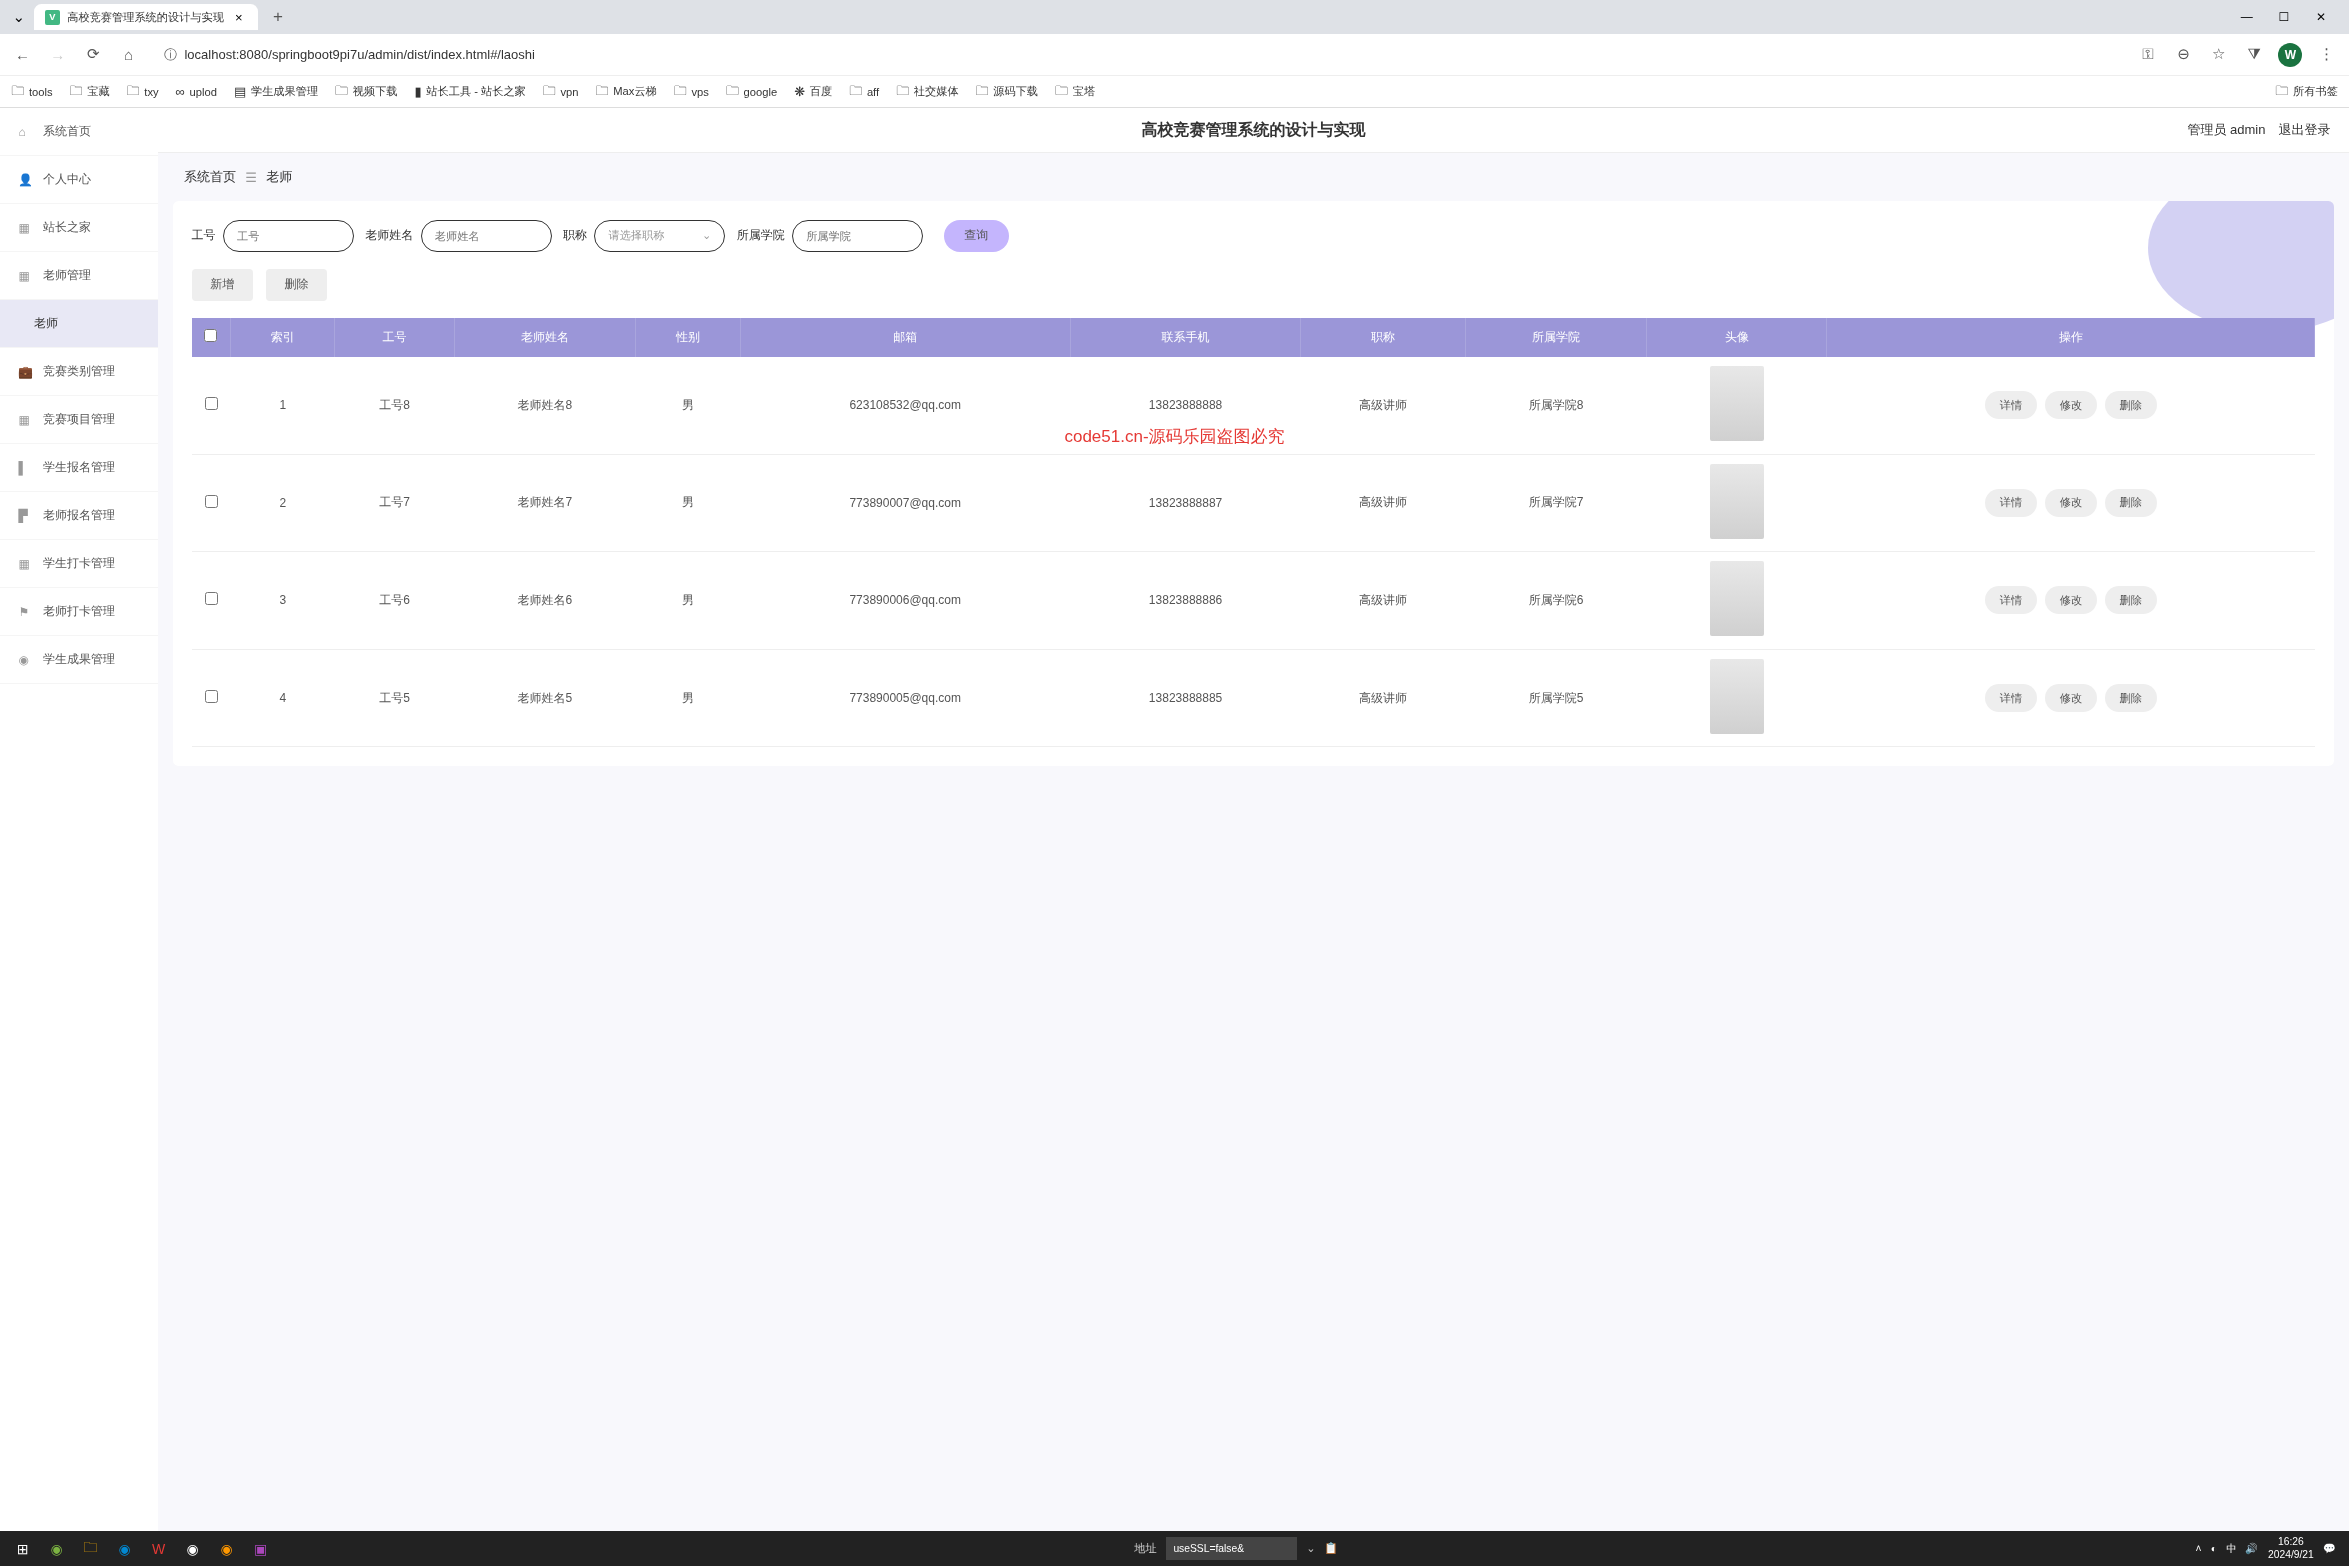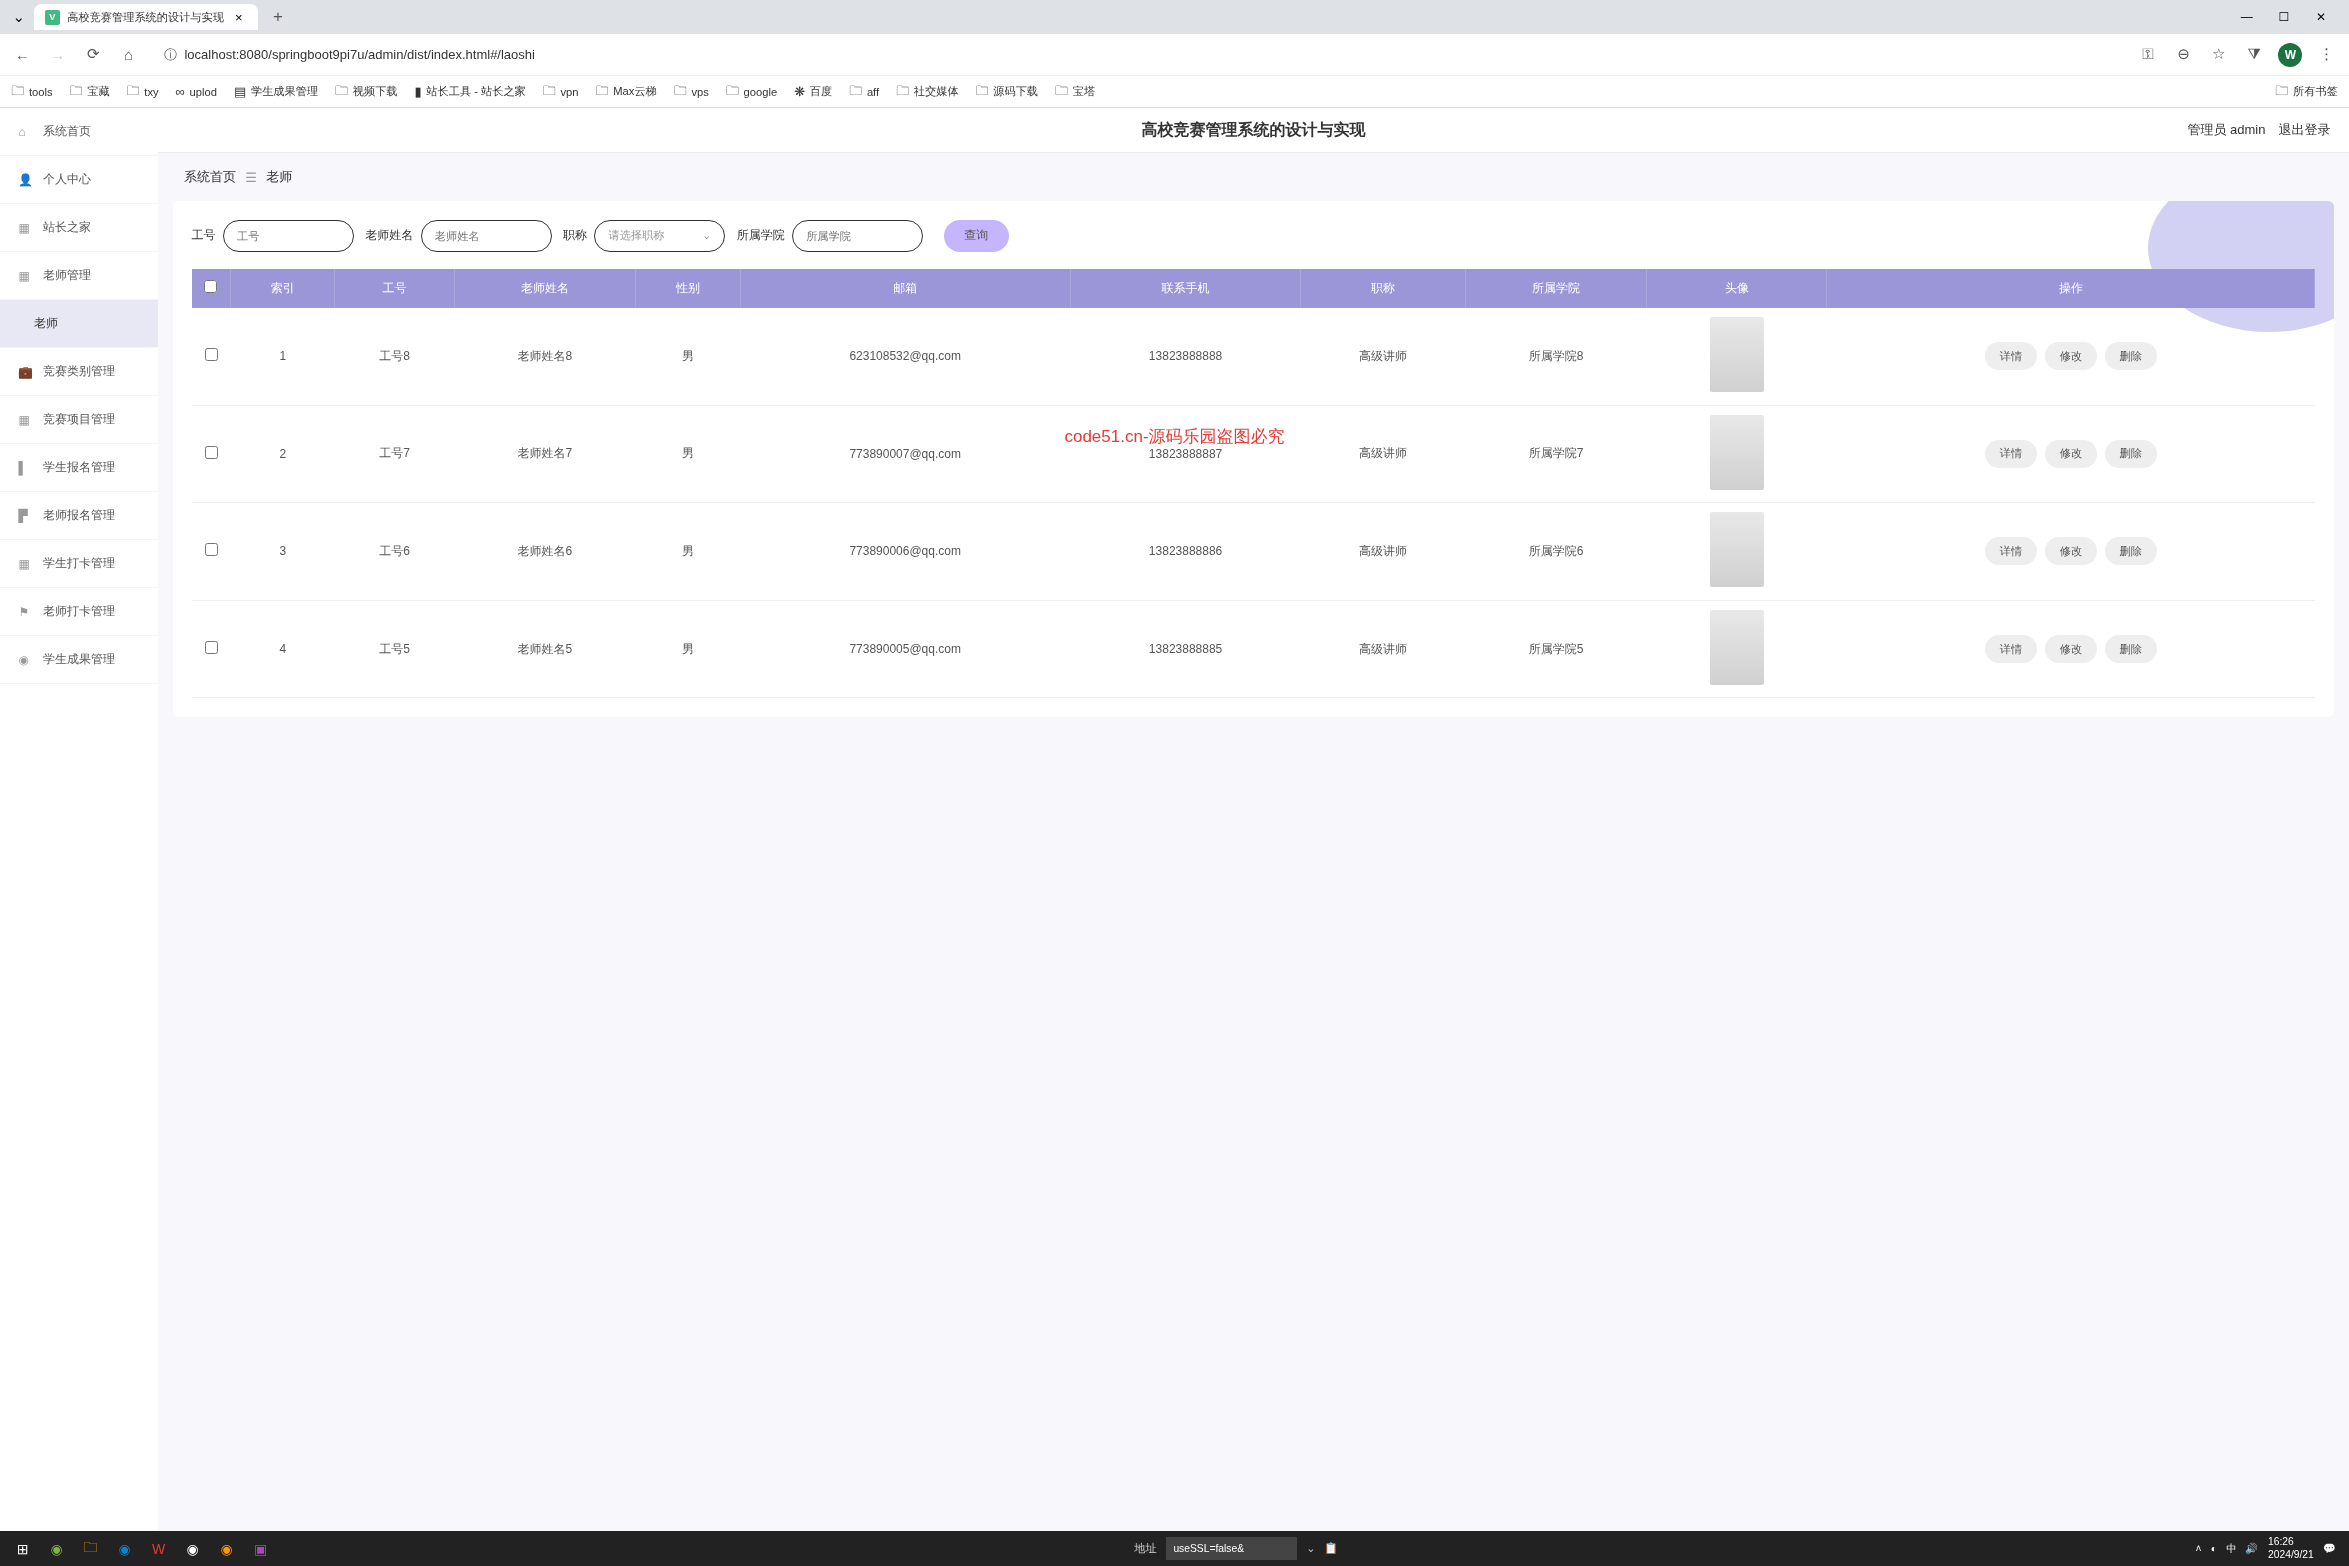--- a/index.html
+++ b/index.html
@@ -60,21 +60,21 @@
 td{padding:9.3px 7.5px;font-size:12px;color:#555;text-align:center;border-bottom:0.9px solid #eee;vertical-align:middle}
 .chk{width:13px;height:13px}
 .avatar-img{width:54px;height:75px;background:linear-gradient(180deg,#e8e8e8,#d0d0d0);border-radius:1.9px;display:inline-block}
 .row-actions{display:flex;gap:7.5px;justify-content:center}
 .row-btn{height:28px;padding:0 15px;border:none;border-radius:14px;background:#eee;color:#555;font-size:11.2px;cursor:pointer}
 .taskbar{position:fixed;bottom:0;left:0;right:0;height:35px;background:#222;display:flex;align-items:center;padding:0 5.6px;z-index:100}
 .tb-icon{width:34px;height:34px;display:flex;align-items:center;justify-content:center;cursor:pointer;color:#fff;font-size:14px}
 .tb-center{flex:1;display:flex;align-items:center;justify-content:center;gap:9.3px;font-size:11.2px;color:#ccc}
 .tb-input{height:22.4px;width:131px;background:#444;border:none;color:#fff;padding:0 7.5px;font-size:10.3px}
 .tb-right{display:flex;align-items:center;gap:9.3px;color:#fff;font-size:10.3px;padding-right:7.5px}
-.tb-time{text-align:left;line-height:1.2}
+.tb-time{text-align:center;line-height:1.2}
 </style>
 </head>
 <body>
 
 <div class="browser-chrome">
   <div class="tab-bar">
     <div class="tab-dropdown">⌄</div>
     <div class="tab">
       <div class="tab-favicon">V</div>
       <div class="tab-title">高校竞赛管理系统的设计与实现</div>
@@ -346,20 +346,24 @@
                 <span>⌄</span>
               </div>
           </div>
           <div class="filter-group">
             <span class="filter-label">所属学院</span>
             <input class="filter-input" placeholder="所属学院" style="">
           </div>
           <button class="search-btn">查询</button>
         </div>
 
+        <div class="action-row">
+          <button class="action-btn">新增</button>
+          <button class="action-btn">删除</button>
+        </div>
 
         <div class="table-wrap">
           <table>
             <thead>
                 <tr id="thead-row">
                   <th><input type="checkbox" class="chk" style=""></th>
                   <th>索引</th>
                   <th>工号</th>
                   <th>老师姓名</th>
                   <th>性别</th>

